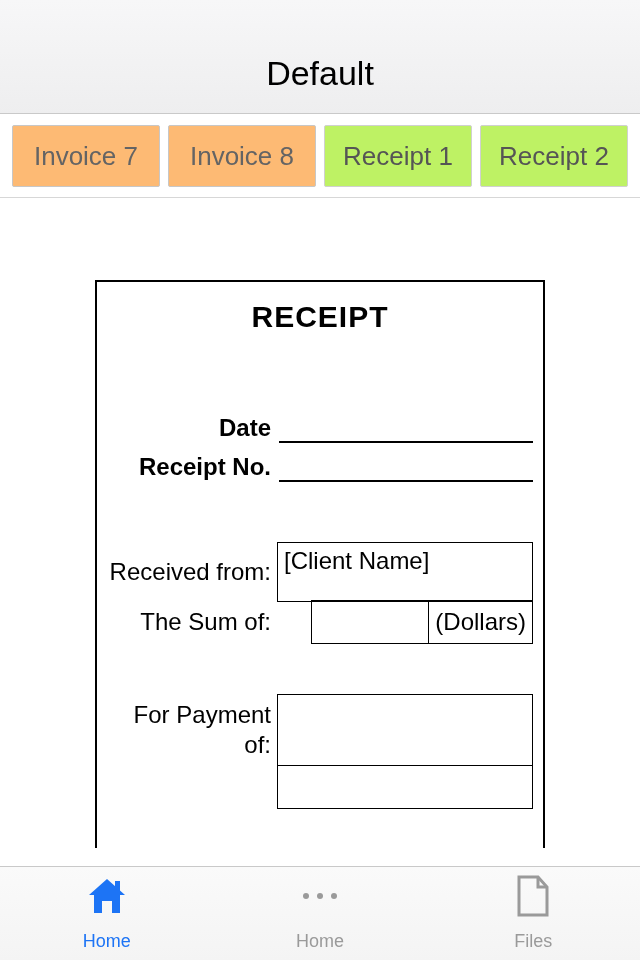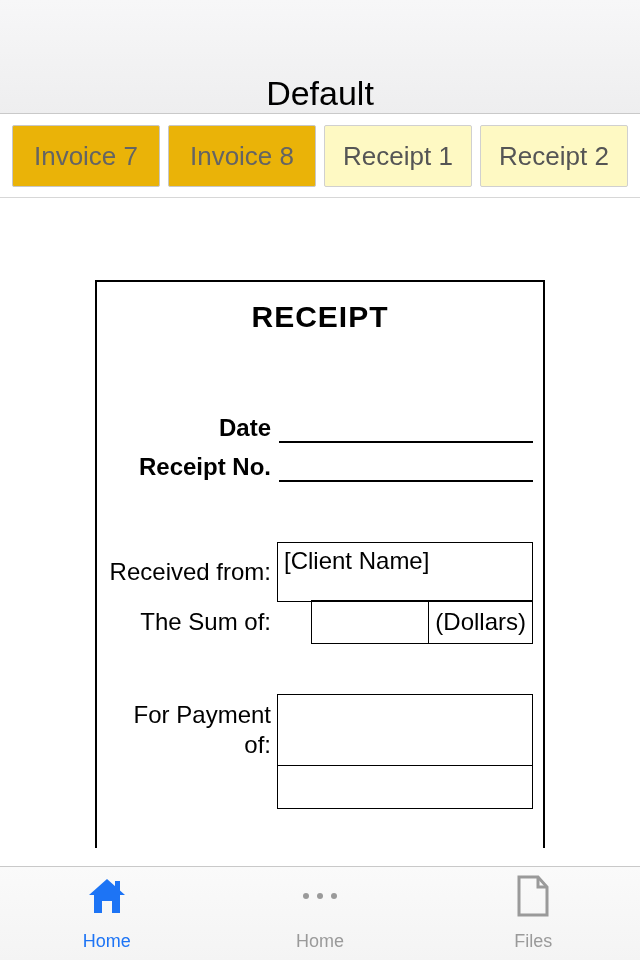--- a/index.html
+++ b/index.html
@@ -12,47 +12,48 @@
     position: relative;
     color: #000;
   }
   .header {
     height: 114px;
     background: linear-gradient(#f7f7f8, #eeeeef);
     border-bottom: 1px solid #c9c9c9;
     display: flex;
     align-items: flex-end;
     justify-content: center;
+    padding-bottom: 20px;
   }
   .header .title {
     font-size: 34px;
     font-weight: 500;
     color: #000;
   }
   .tabbar {
     display: flex;
     gap: 8px;
     padding: 11px 12px 10px 12px;
     background: #fff;
     border-bottom: 1px solid #d7d7d7;
   }
   .tab {
     flex: 1;
     height: 62px;
-    background: #eab308;
+    background: #fdba74;
     border: 1px solid #c7c7c7;
     display: flex;
     align-items: center;
     justify-content: center;
     font-size: 26px;
     color: #646464;
     border-radius: 2px;
   }
   .tab.active {
-    background: #fef9c3;
+    background: #bef264;
     border-color: #d0d0d0;
     color: #555;
   }
   .content {
     height: 650px;
     overflow: hidden;
     display: flex;
     justify-content: center;
     align-items: flex-start;
     padding-top: 82px;

